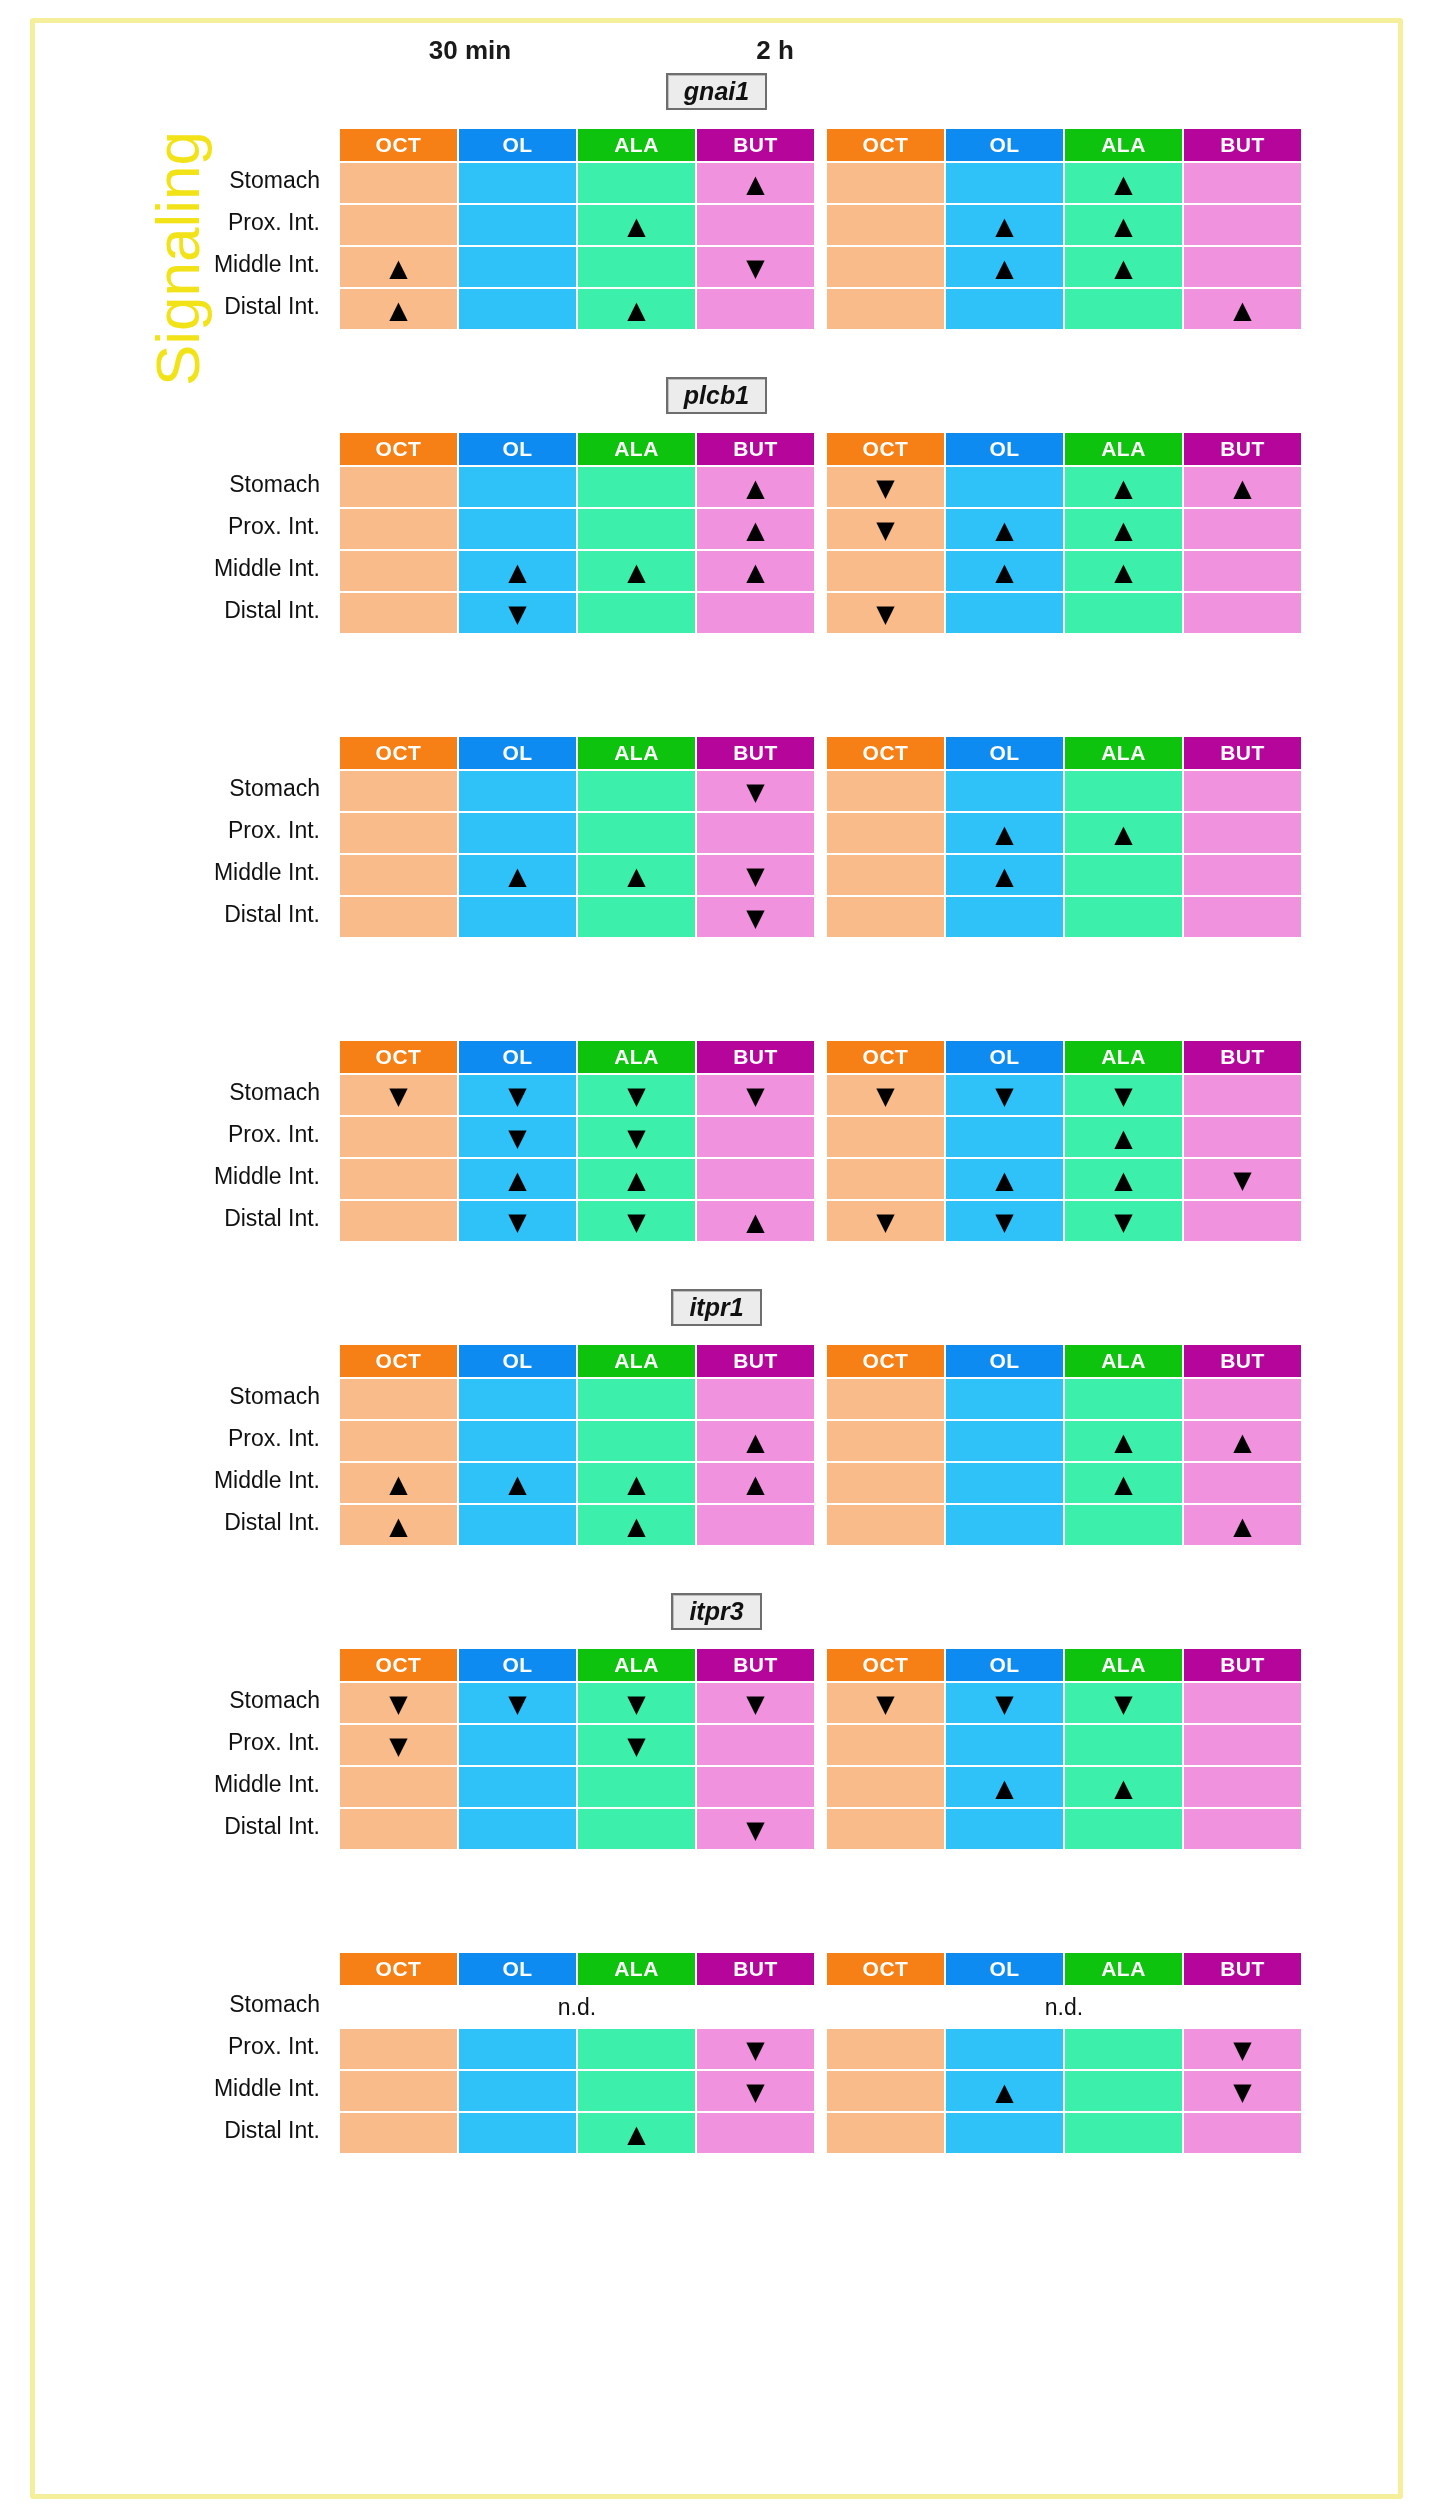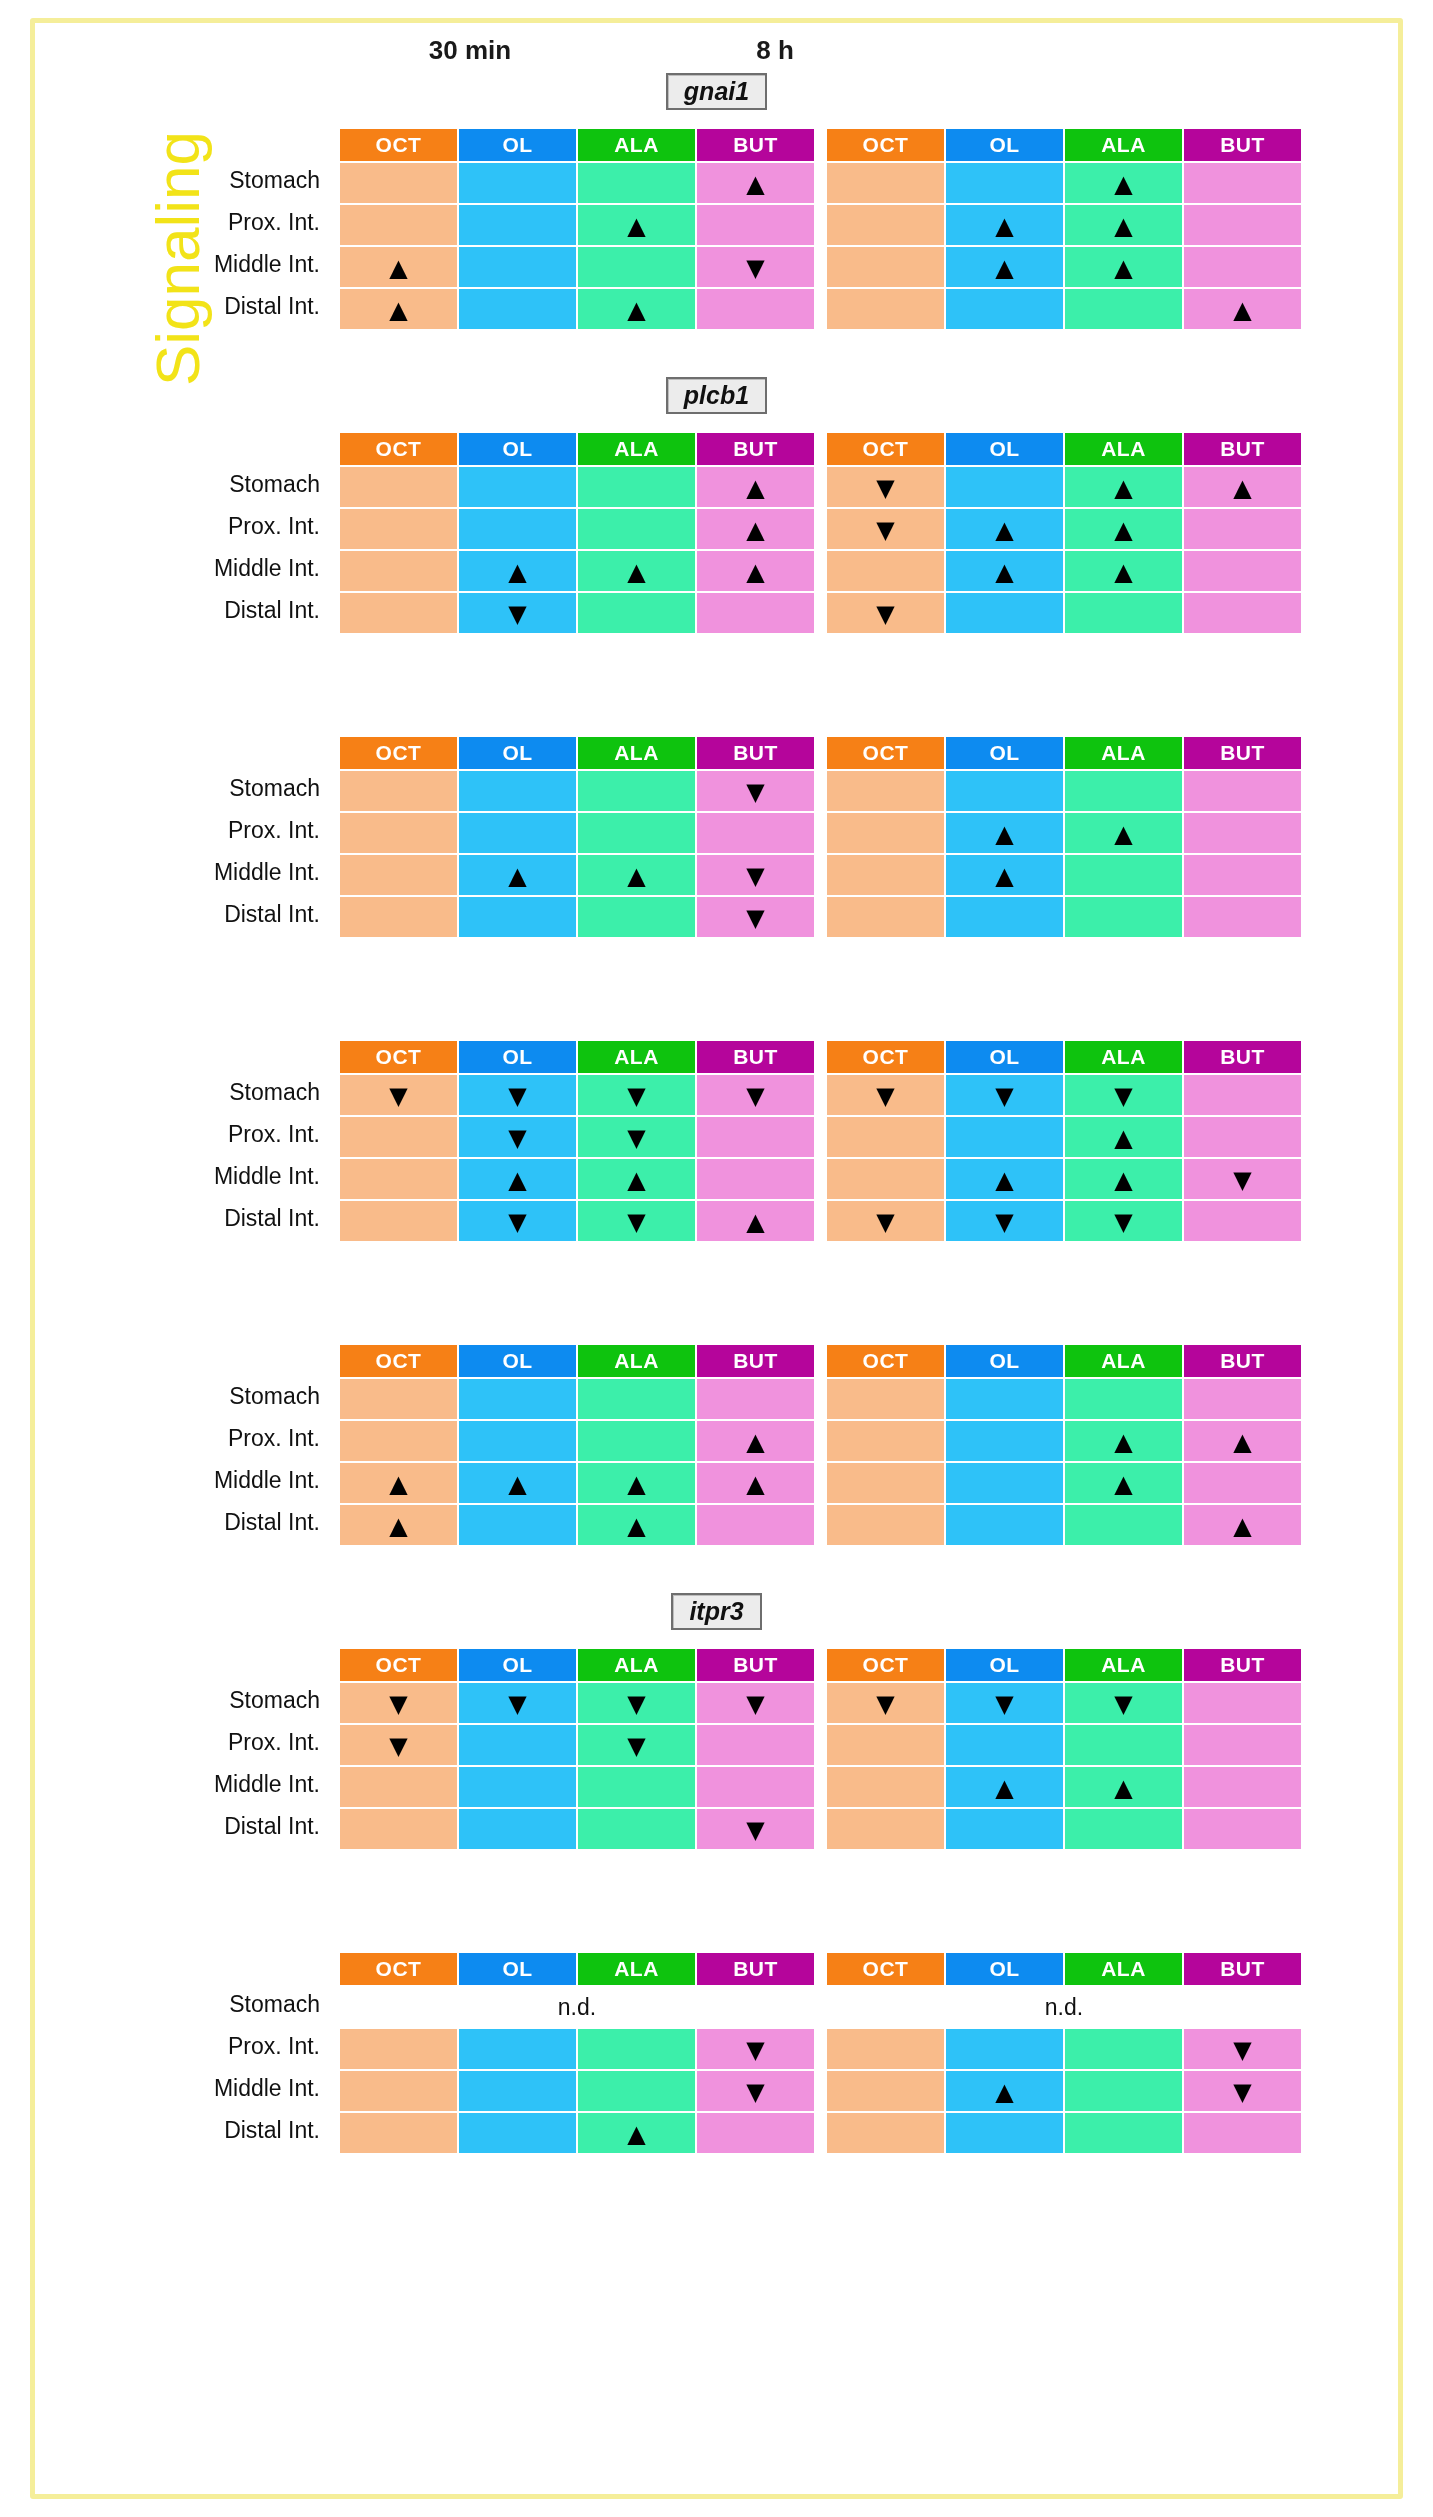--- a/index.html
+++ b/index.html
@@ -196,21 +196,21 @@
 </head>
 <body>
 
 <div id="figure">
   <div class="panel-frame">
 
     <div class="side-label">Signaling</div>
 
     <div class="timeheads">
       <div class="timehead t0">30 min</div>
-      <div class="timehead t1">8 h</div>
+      <div class="timehead t1">2 h</div>
     </div>
 
     <div class="blocks" id="blocks-container">
         <div class="gene-block">
           <div class="gene-chip"><span class="chip">gnai1</span></div>
           <div class="row-labels">
             <div class="row-label">Stomach</div>
             <div class="row-label">Prox. Int.</div>
             <div class="row-label">Middle Int.</div>
             <div class="row-label">Distal Int.</div>
@@ -507,20 +507,21 @@
               <div class="grid-row">
                 <div class="cell" style="background: rgb(249, 187, 138);"><span class="arrow-down">▼</span></div>
                 <div class="cell" style="background: rgb(46, 194, 248);"><span class="arrow-down">▼</span></div>
                 <div class="cell" style="background: rgb(60, 239, 170);"><span class="arrow-down">▼</span></div>
                 <div class="cell" style="background: rgb(240, 146, 221);"></div>
               </div>
             </div>
           </div>
         </div>
         <div class="gene-block">
+          <div class="gene-chip"><span class="chip">itpr1</span></div>
           <div class="row-labels">
             <div class="row-label">Stomach</div>
             <div class="row-label">Prox. Int.</div>
             <div class="row-label">Middle Int.</div>
             <div class="row-label">Distal Int.</div>
           </div>
           <div class="grid-wrap left">
             <div class="grid-head">
               <div class="hcell" style="background: rgb(246, 128, 22);">OCT</div>
               <div class="hcell" style="background: rgb(13, 139, 240);">OL</div>

